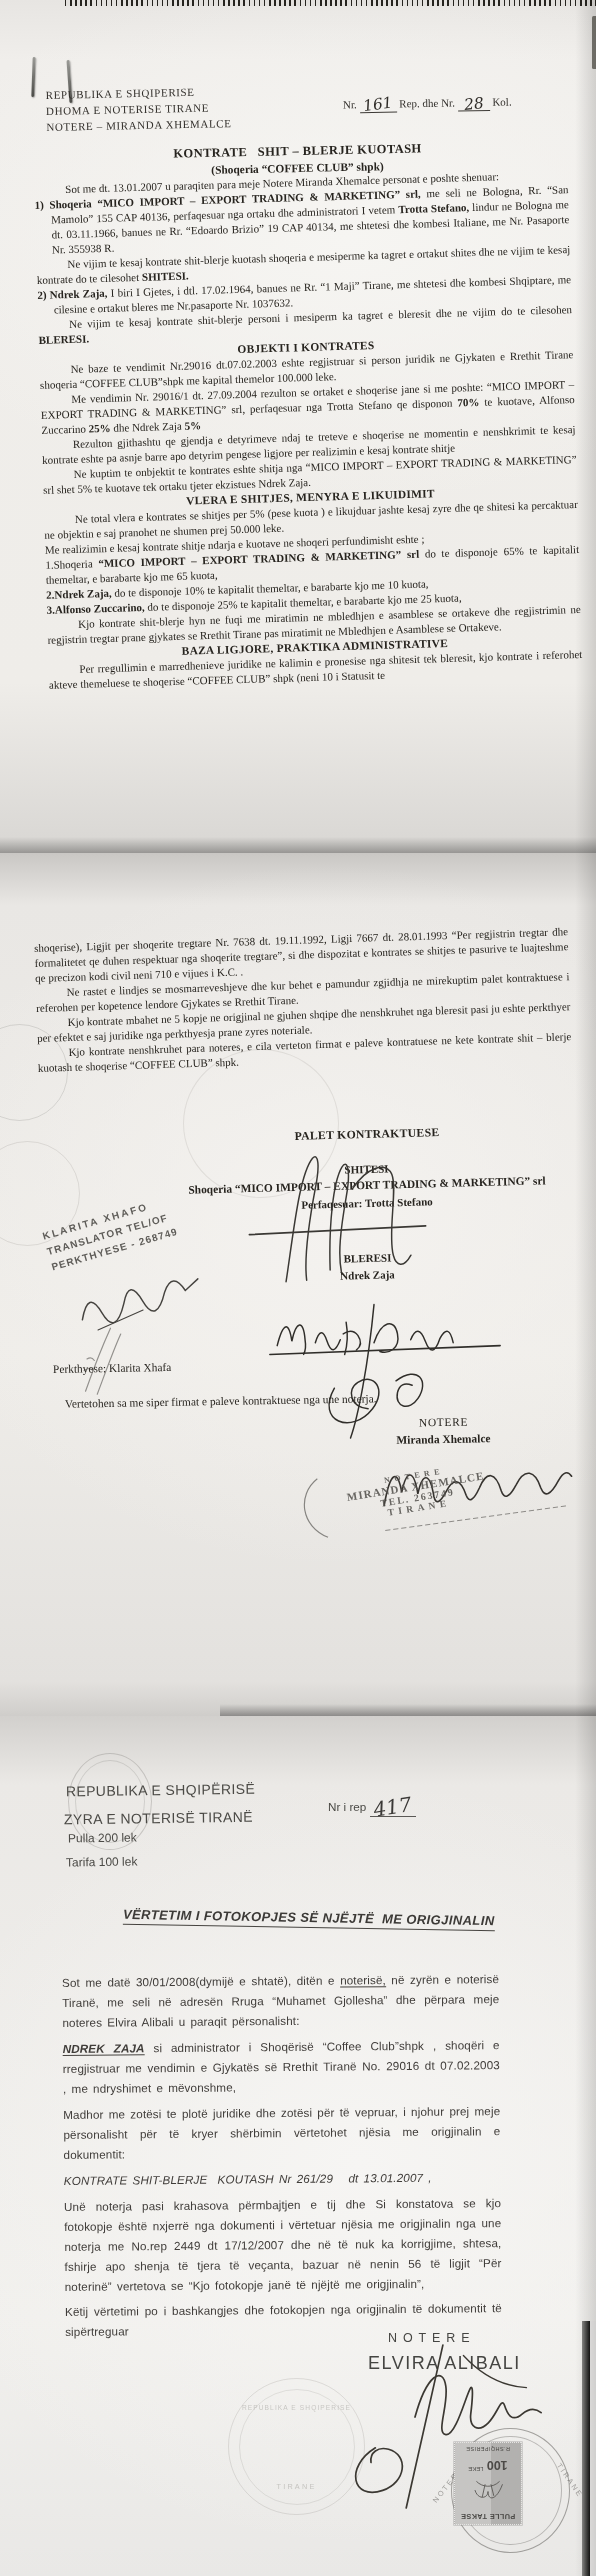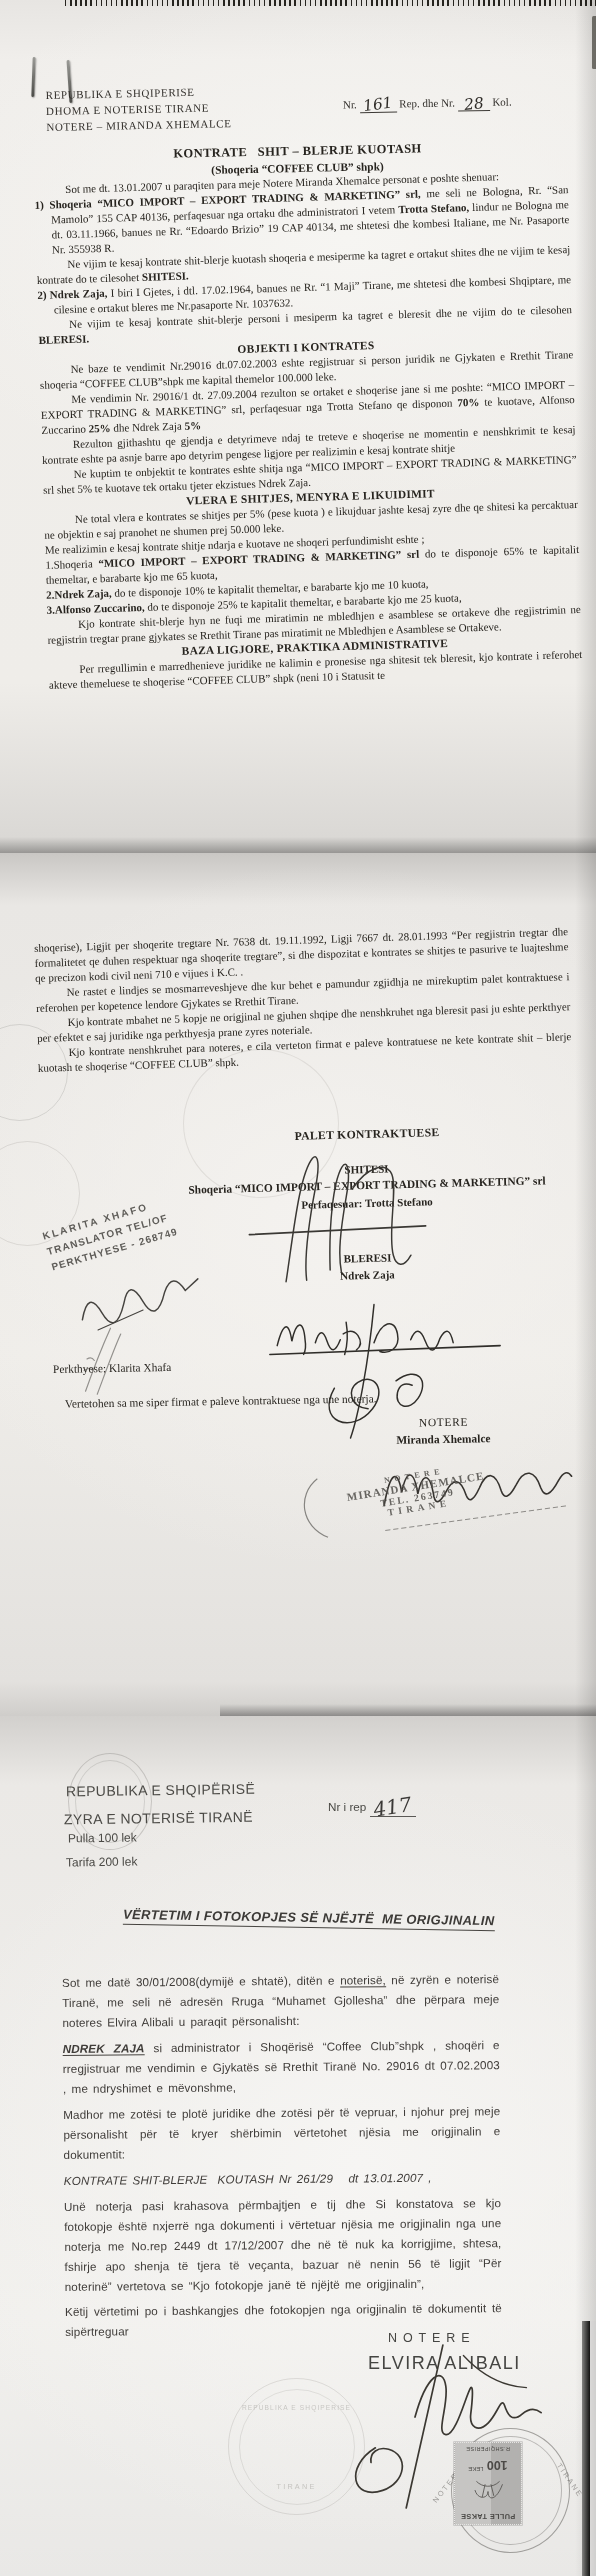--- a/index.html
+++ b/index.html
@@ -222,22 +222,22 @@
   <div class="abs sansl" style="left:66px;top:1776px;font-size:14px;letter-spacing:0.4px;line-height:28px;transform:rotate(-.8deg);">
     <div>REPUBLIKA E SHQIPËRISË</div>
     <div style="margin-left:-2.2px;">ZYRA E NOTERISË TIRANË</div>
   </div>
 
   <div class="abs sansl" style="left:328px;top:1792px;font-size:11.7px;">
     <span>Nr i rep</span>
     <span class="uline" style="min-width:46px;text-align:center;border-bottom-color:#5a5855;"><span class="hw" style="font-size:20px;transform:rotate(-9deg) translateY(2.9px);color:#3a3836;">417</span></span>
   </div>
 
-  <div class="abs sansl" style="left:68px;top:1831px;font-size:12px;transform:rotate(-.8deg);">Pulla 100 lek</div>
-  <div class="abs sansl" style="left:66px;top:1855px;font-size:12px;transform:rotate(-.8deg);">Tarifa 200 lek</div>
+  <div class="abs sansl" style="left:68px;top:1831px;font-size:12px;transform:rotate(-.8deg);">Pulla 200 lek</div>
+  <div class="abs sansl" style="left:66px;top:1855px;font-size:12px;transform:rotate(-.8deg);">Tarifa 100 lek</div>
 
   <div class="abs sansl it pre" style="left:123px;top:1910px;font-size:13px;font-weight:bold;color:#3c3a37;letter-spacing:0.4px;border-bottom:1.5px solid #45433f;padding-bottom:2.2px;transform:rotate(1deg);">VËRTETIM I FOTOKOPJES SË NJËJTË  ME ORIGJINALIN</div>
 
   <div class="abs body3" style="left:62px;top:1973px;">
     <p><span>Sot me datë 30/01/2008(dymijë e shtatë), ditën e </span><span class="u">noterisë,</span><span>  në zyrën e noterisë Tiranë, me seli në adresën Rruga “Muhamet Gjollesha” dhe përpara meje noteres Elvira Alibali u paraqit përsonalisht:</span></p>
     <p><span class="u it" style="font-weight:bold;">NDREK ZAJA</span><span> si administrator i Shoqërisë “Coffee Club”shpk , shoqëri e rregjistruar me vendimin e Gjykatës së Rrethit Tiranë No. 29016 dt 07.02.2003 , me ndryshimet e mëvonshme,</span></p>
     <p><span>Madhor me zotësi te plotë juridike dhe zotësi për të vepruar, i njohur prej meje përsonalisht për të kryer shërbimin vërtetohet njësia me origjinalin e dokumentit:</span></p>
     <p class="it pre"><span>KONTRATE SHIT-BLERJE  KOUTASH Nr 261/29   dt 13.01.2007 ,</span></p>
     <p><span>Unë noterja pasi krahasova përmbajtjen e tij dhe Si konstatova se kjo fotokopje është nxjerrë nga dokumenti i vërtetuar njësia me origjinalin nga une noterja me No.rep 2449 dt 17/12/2007  dhe në të nuk ka korrigjime, shtesa, fshirje apo shenja të tjera të veçanta, bazuar në nenin 56 të ligjit “Për noterinë” vertetova se “Kjo fotokopje janë të njëjtë me origjinalin”,</span></p>
     <p><span>Këtij vërtetimi po i bashkangjes dhe fotokopjen nga origjinalin të dokumentit të sipërtreguar</span></p>

